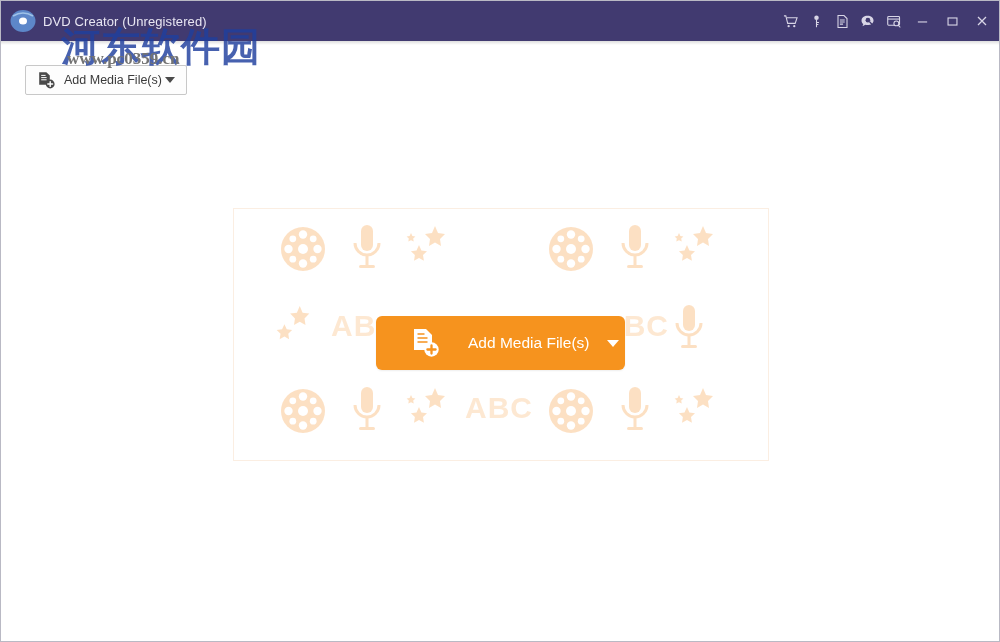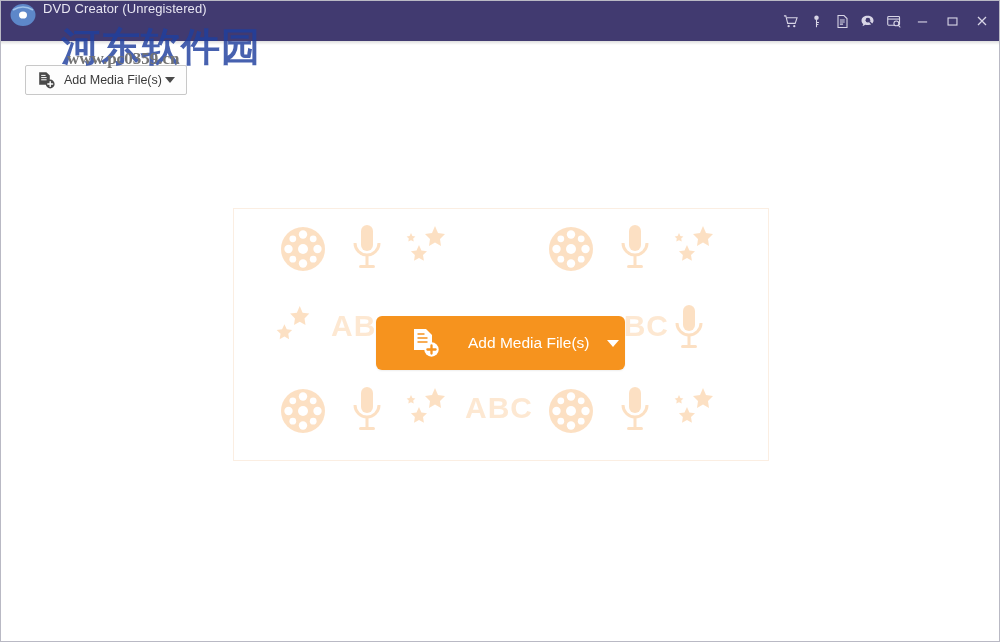--- a/index.html
+++ b/index.html
@@ -15,21 +15,21 @@
     background: #ffffff;
     border: 1px solid #b9b9c4;
     overflow: hidden;
   }
 
   
   .titlebar {
     position: absolute; top: 0; left: 0;
     width: 1000px; height: 40px;
     background: #413a70;
-    display: flex; 
+    display: flex; align-items: center;
   }
   .titlebar .app-icon {
     width: 28px; height: 28px;
     margin-left: 8px; margin-right: 6px;
     position: relative; flex: none;
   }
   .titlebar .app-title {
     color: #e8e6f2;
     font-size: 13px;
     letter-spacing: .1px;

